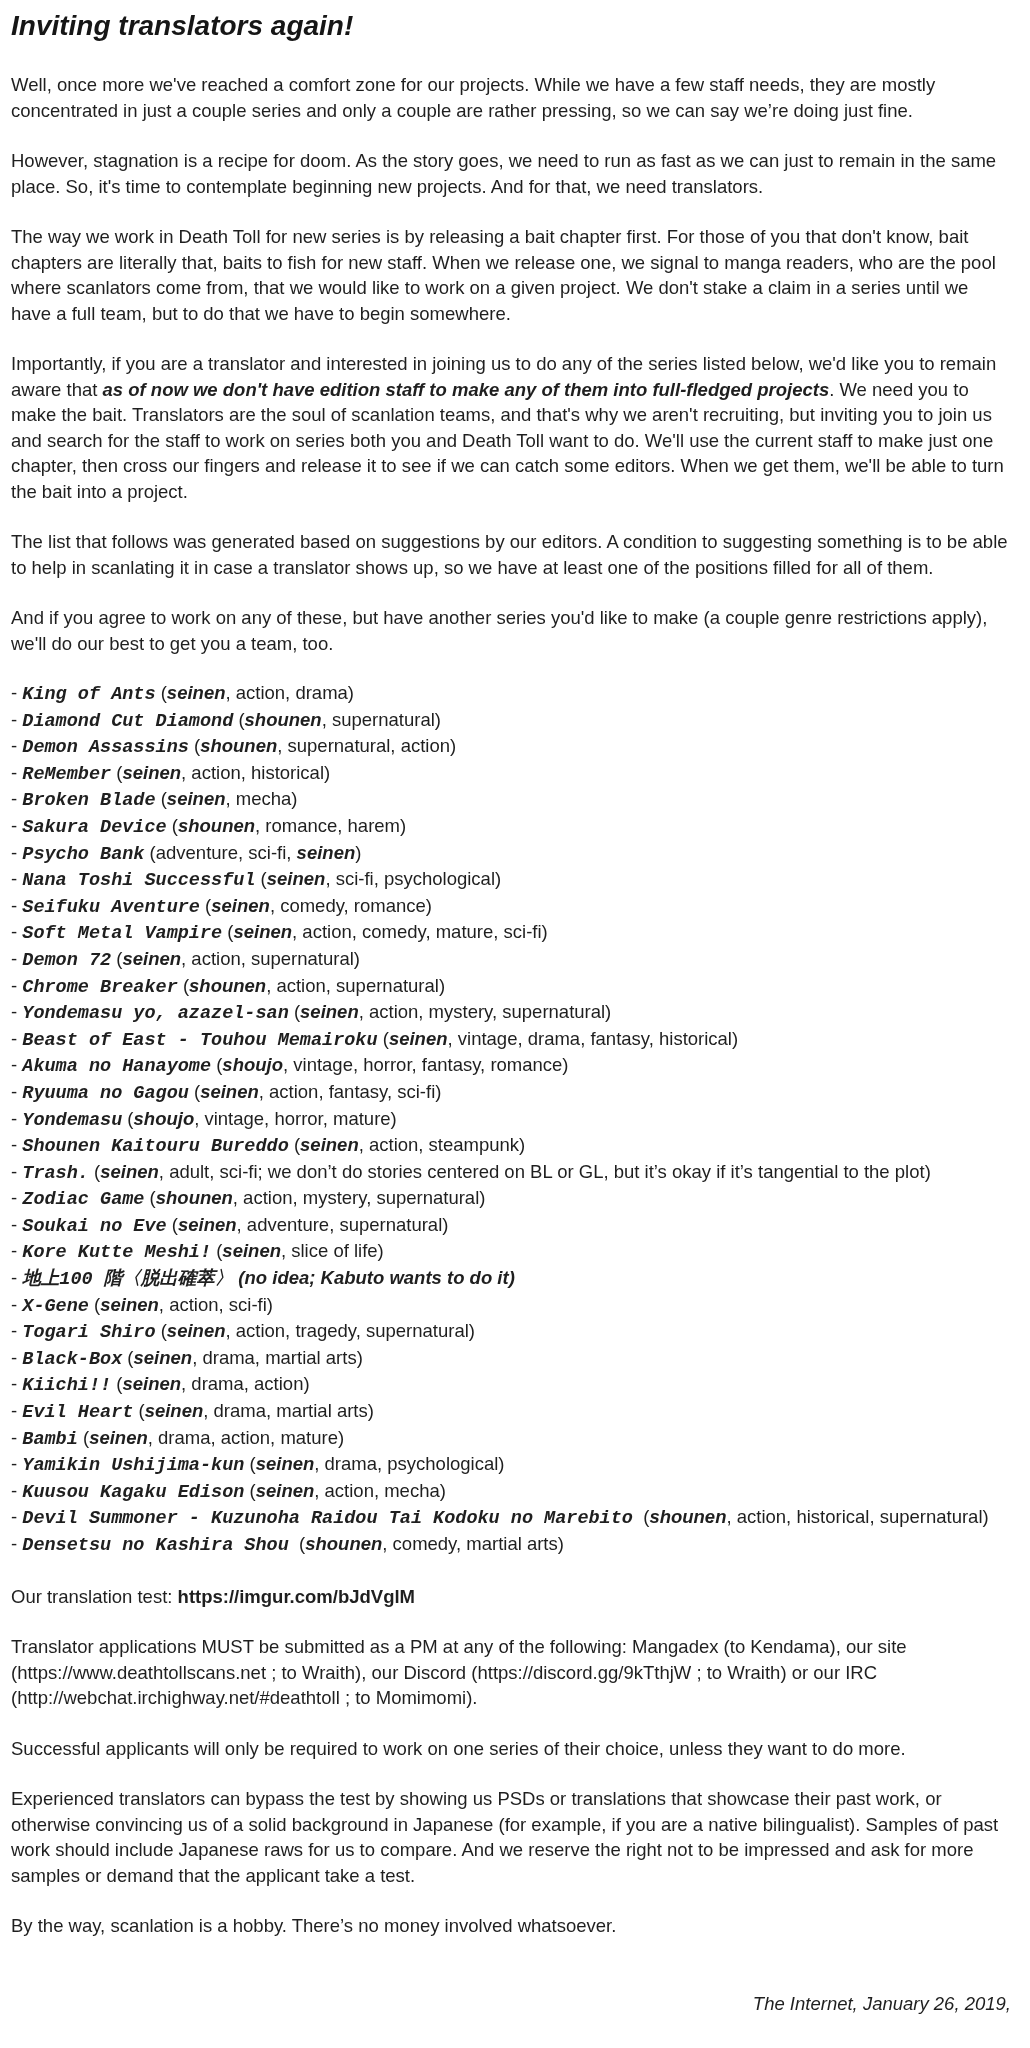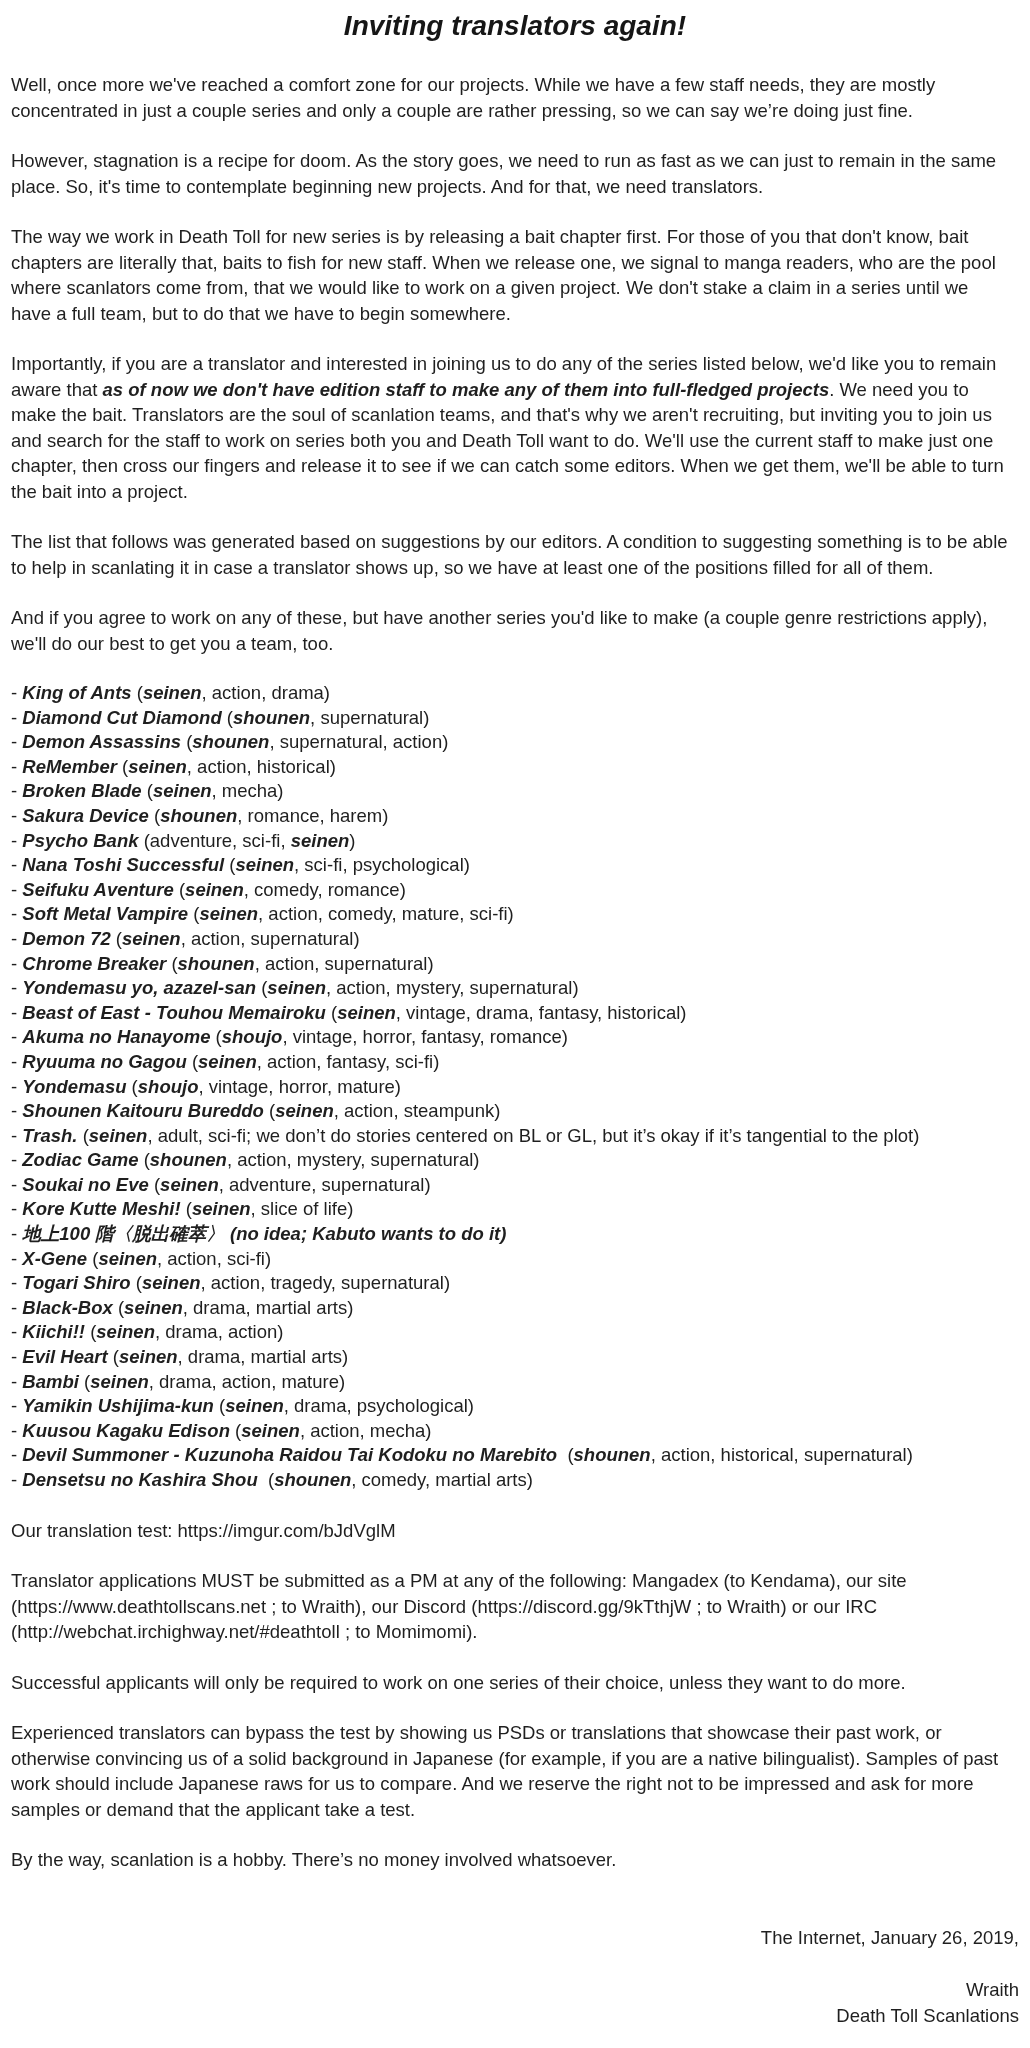--- a/index.html
+++ b/index.html
@@ -10,21 +10,20 @@
   body {
     width: 1030px;
     min-height: 2048px;
     color: #1f1f1f;
     font-family: "Liberation Sans", "DejaVu Sans", sans-serif;
   }
   main {
     padding: 6px 11px 20px 11px;
   }
   h1.doc-title {
-    text-align: center;
     font-size: 28px;
     font-weight: 700;
     font-style: italic;
     margin: 4px 0 30px 0;
     color: #161616;
   }
   p.para {
     font-size: 18.5px;
     line-height: 25.5px;
     margin: 0 8px 25px 0;
@@ -35,29 +34,29 @@
     margin: 0 0 25px 0;
     padding: 0;
     font-size: 18.5px;
     line-height: 24.6px;
   }
   ul.series-list li {
     white-space: pre-wrap;
   }
   .seg-r { font-style: normal; font-weight: 400; }
   .seg-i { font-style: italic; font-weight: 700; }
-  .seg-b { font-style: normal; font-weight: 400; }
-  .seg-t { font-style: italic; font-weight: 700; }
+  .seg-b { font-style: normal; font-weight: 700; }
+  .seg-t { font-style: italic; font-weight: 700; font-family: Liberation Mono, monospace; }
   .signature {
     margin-top: 52px;
     text-align: right;
     font-size: 18.5px;
     line-height: 25.5px;
   }
-  .signature p { margin: 0; }
+  .signature p { margin: 8px; font-style: italic; }
   .sig-author { margin-top: 27px !important; }
 </style>
 </head>
 <body>
 
 <main>
   <h1 class="doc-title">Inviting translators again!</h1>
 
   <p class="para"><span class="seg-r">Well, once more we've reached a comfort zone for our projects. While we have a few staff needs, they are mostly concentrated in just a couple series and only a couple are rather pressing, so we can say we’re doing just fine.</span></p>
   <p class="para"><span class="seg-r">However, stagnation is a recipe for doom. As the story goes, we need to run as fast as we can just to remain in the same place. So, it's time to contemplate beginning new projects. And for that, we need translators.</span></p>

